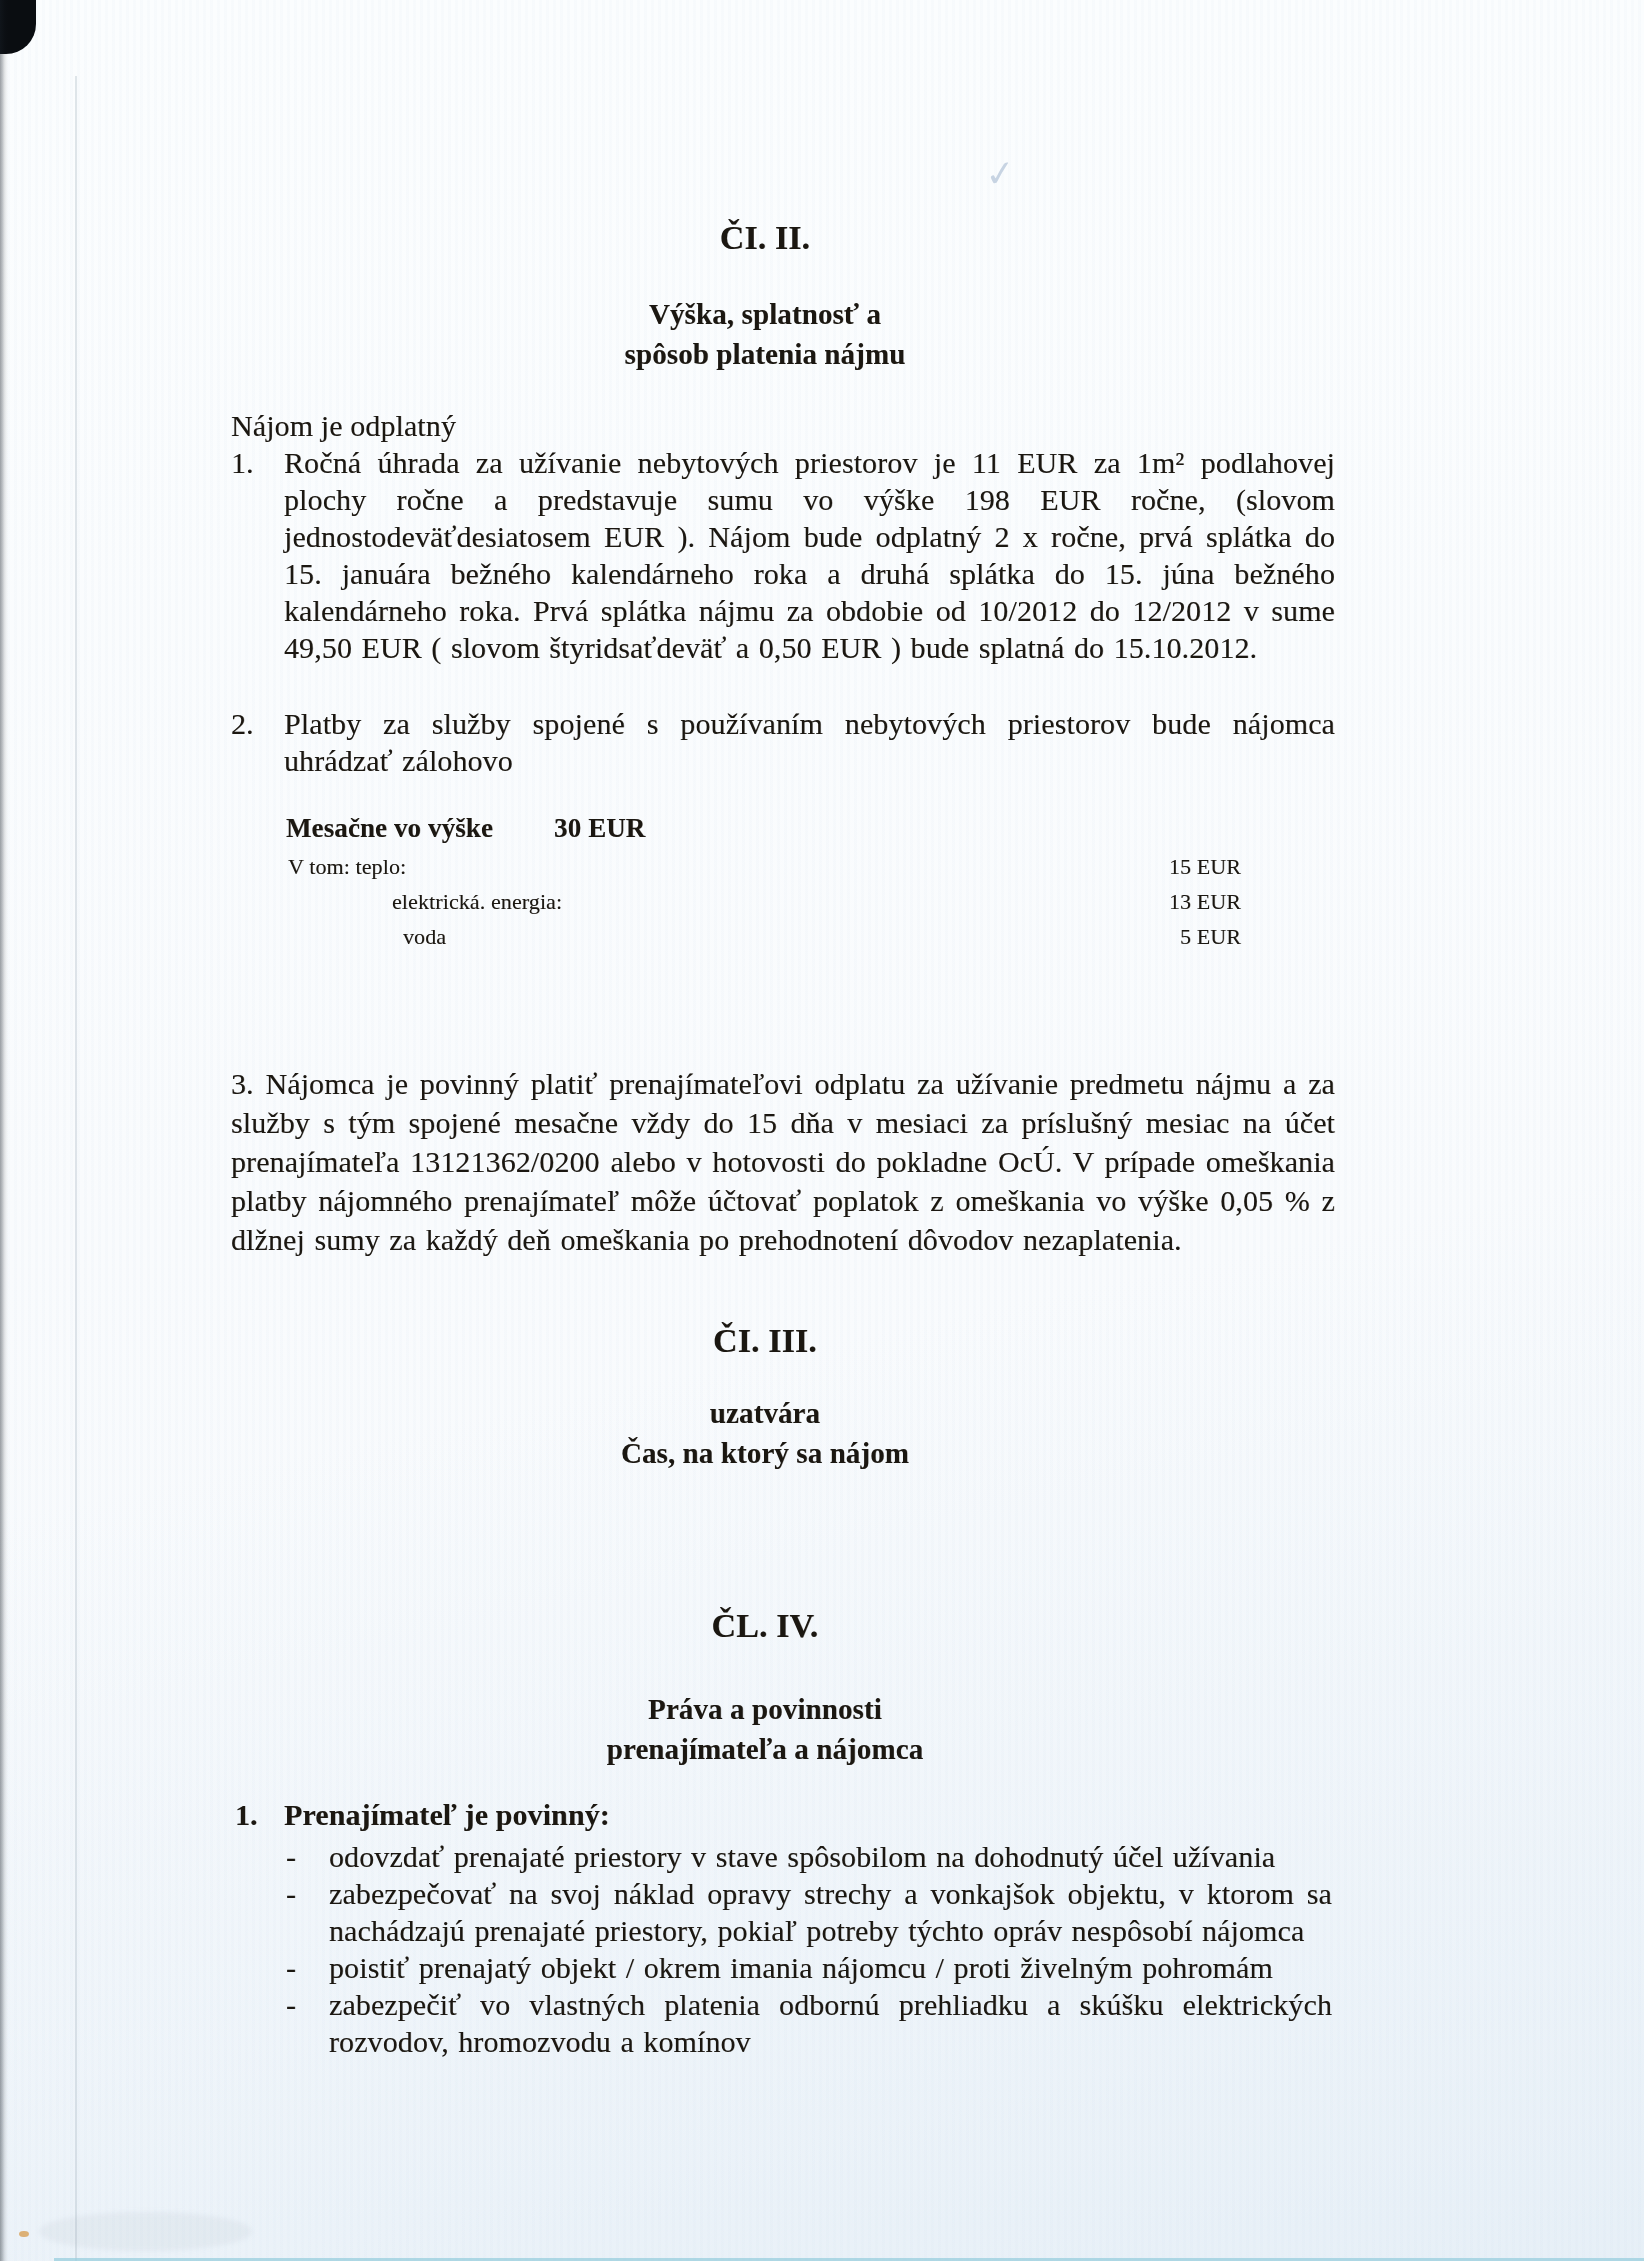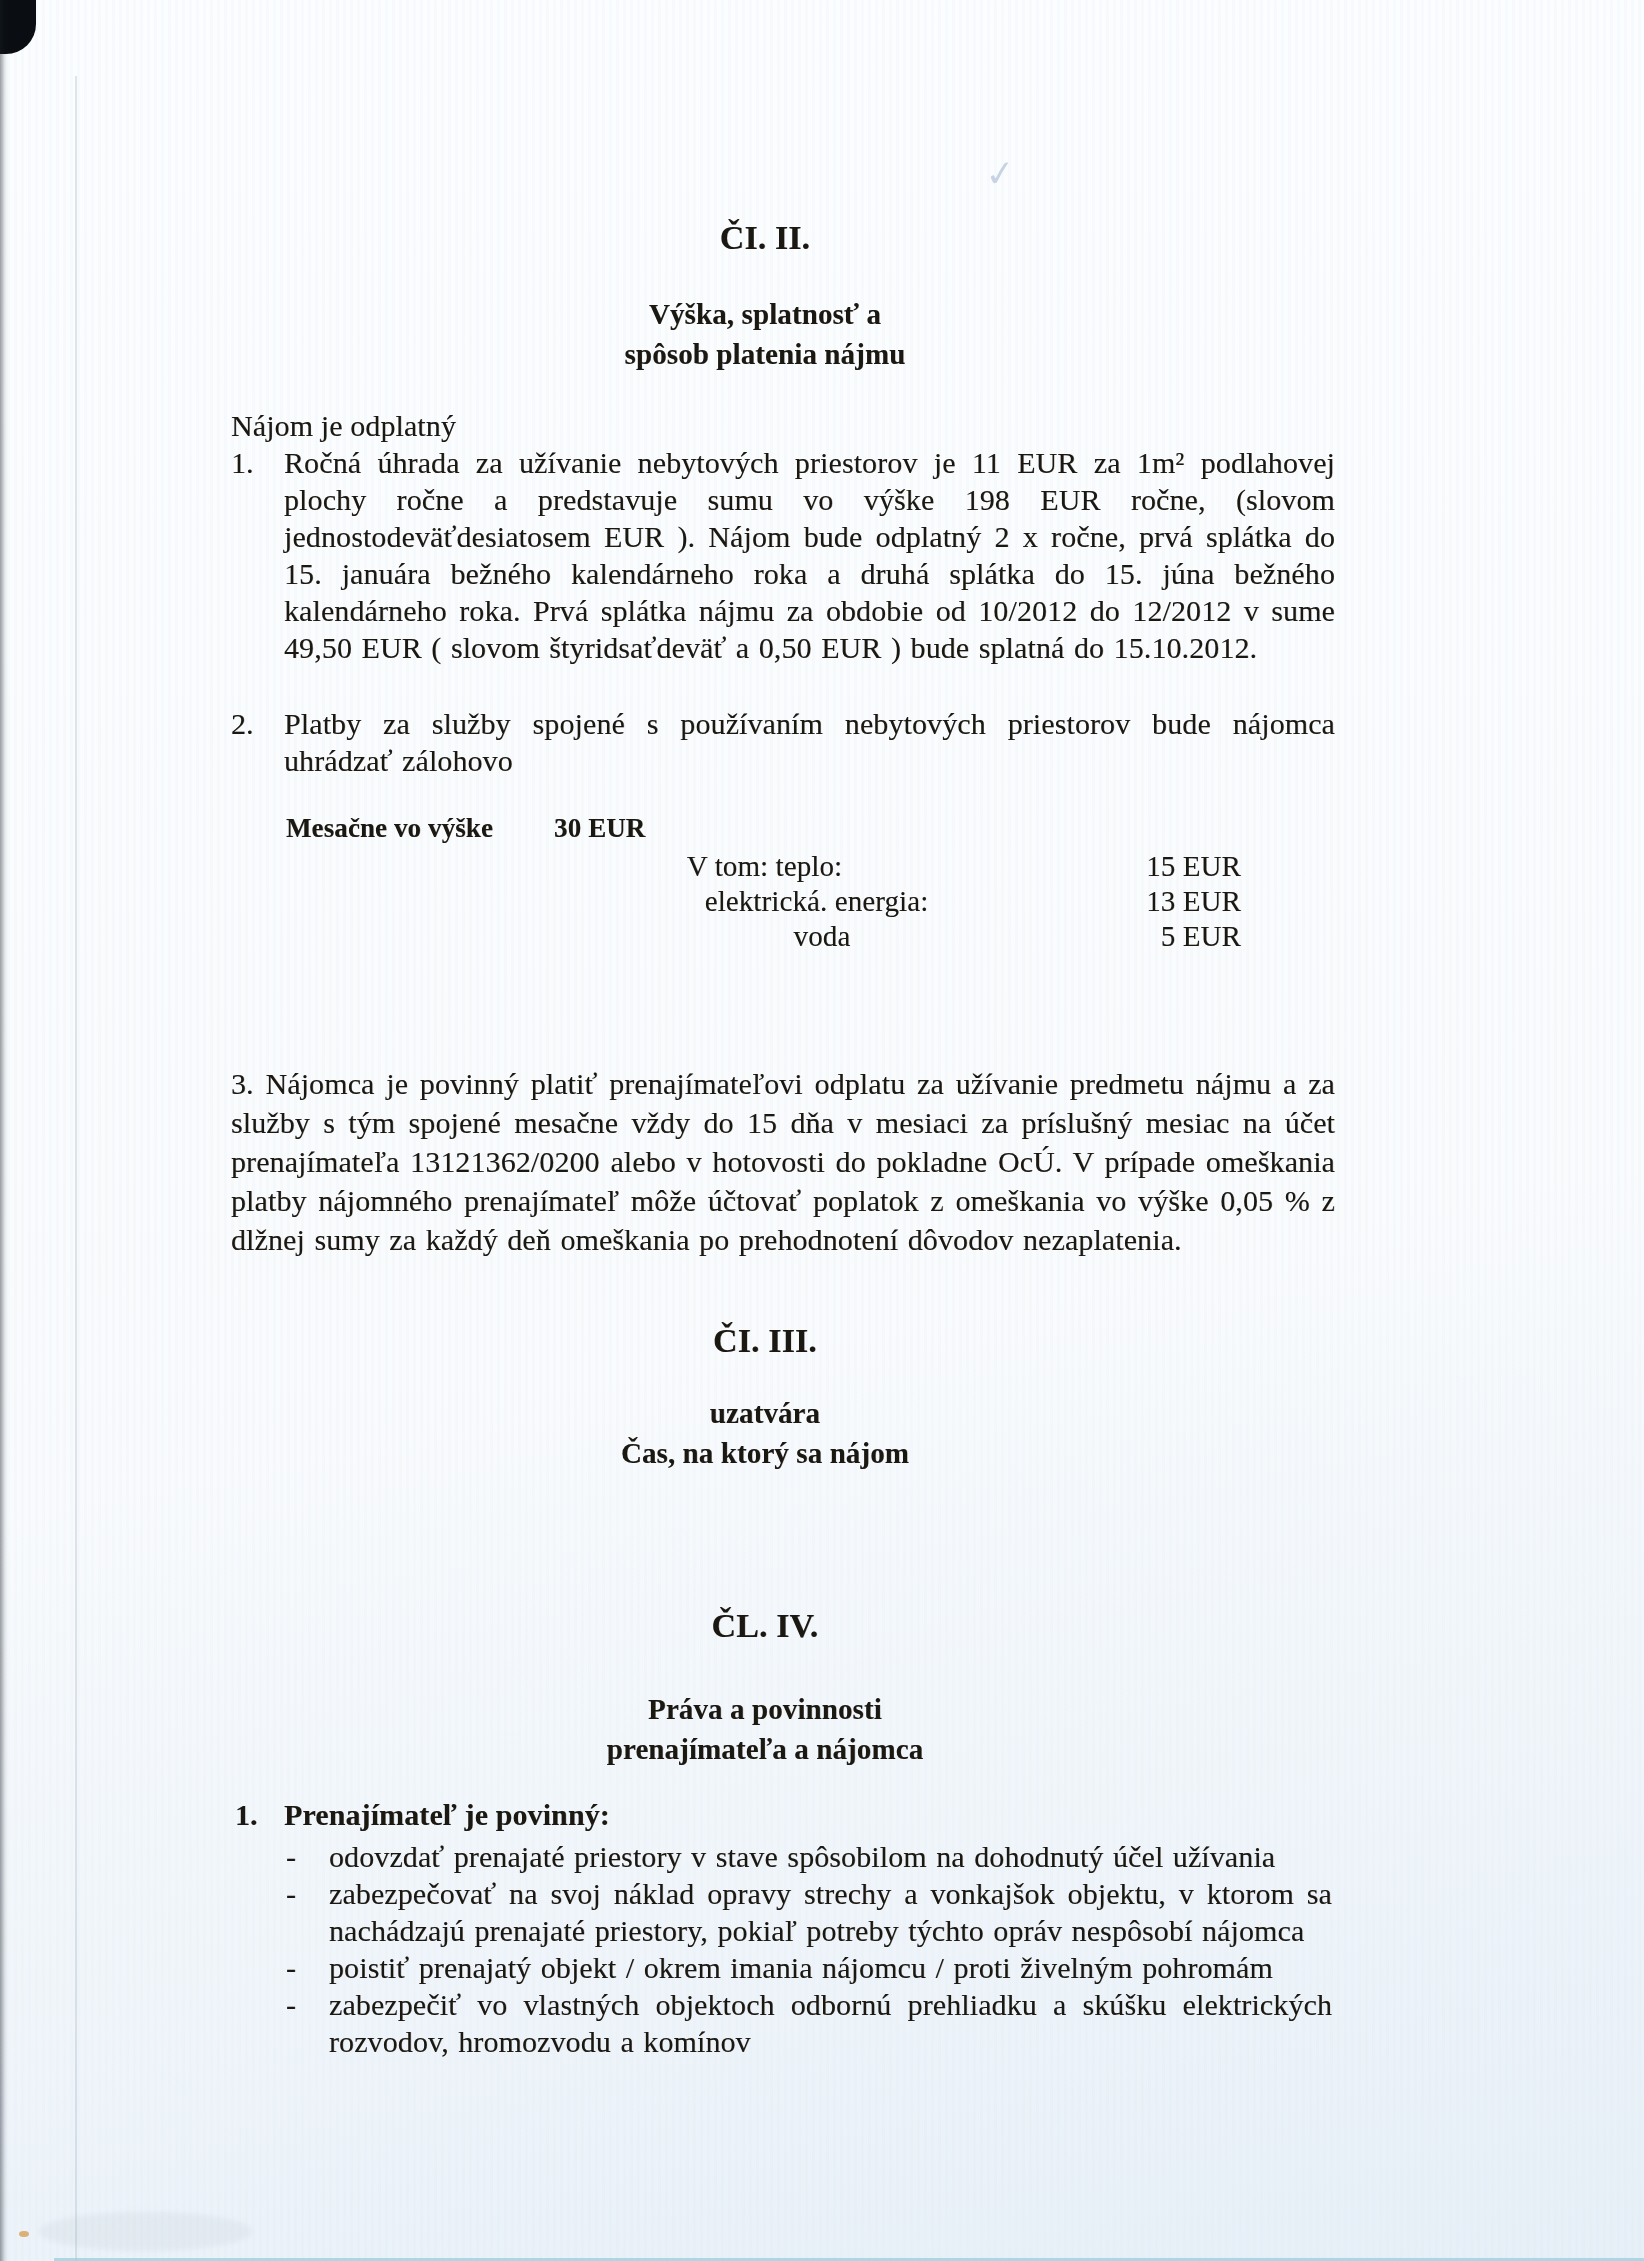--- a/index.html
+++ b/index.html
@@ -38,21 +38,21 @@
   .h-article{font-size:34px;font-weight:bold;line-height:37px;}
   .h-sub{font-size:29px;font-weight:bold;line-height:40px;}
   .body-text{font-size:30px;line-height:37px;}
   .just{text-align:justify;text-align-last:left;word-spacing:1.9px;}
   .num-item{display:flex;}
   .num-col{flex:0 0 53px;}
   .num-col-sm{flex:0 0 49px;}
   .flex-row{display:flex;}
   .bold{font-weight:bold;}
   .monthly{display:flex;gap:61px;font-weight:bold;font-size:27px;line-height:35px;}
-  .bd-row{position:relative;font-size:29px;line-height:35px;text-align:center;}
+  .bd-row{position:relative;font-size:22px;line-height:35px;}
   .bd-row .amount{position:absolute;right:0;top:0;}
   .indent1{padding-left:104px;}
   .indent2{padding-left:115px;}
   .bullets{display:block;}
   .bullet{display:flex;margin:0;}
   .dash-col{flex:0 0 43px;}
   .p3{line-height:39px;}
 </style>
 </head>
 <body>
@@ -138,18 +138,18 @@
     <div class="bullet">
       <div class="dash-col">-</div>
       <div class="just" style="flex:1;">zabezpečovať na svoj náklad opravy strechy a vonkajšok objektu, v ktorom sa nachádzajú prenajaté priestory, pokiaľ potreby týchto opráv nespôsobí nájomca</div>
     </div>
     <div class="bullet">
       <div class="dash-col">-</div>
       <div class="just" style="flex:1;">poistiť prenajatý objekt / okrem imania nájomcu / proti živelným pohromám</div>
     </div>
     <div class="bullet">
       <div class="dash-col">-</div>
-      <div class="just" style="flex:1;">zabezpečiť vo vlastných objektoch odbornú prehliadku a skúšku elektrických rozvodov, hromozvodu a komínov</div>
+      <div class="just" style="flex:1;">zabezpečiť vo vlastných platenia odbornú prehliadku a skúšku elektrických rozvodov, hromozvodu a komínov</div>
     </div>
   </div>
 
 </div>
 
 
 </body></html>

